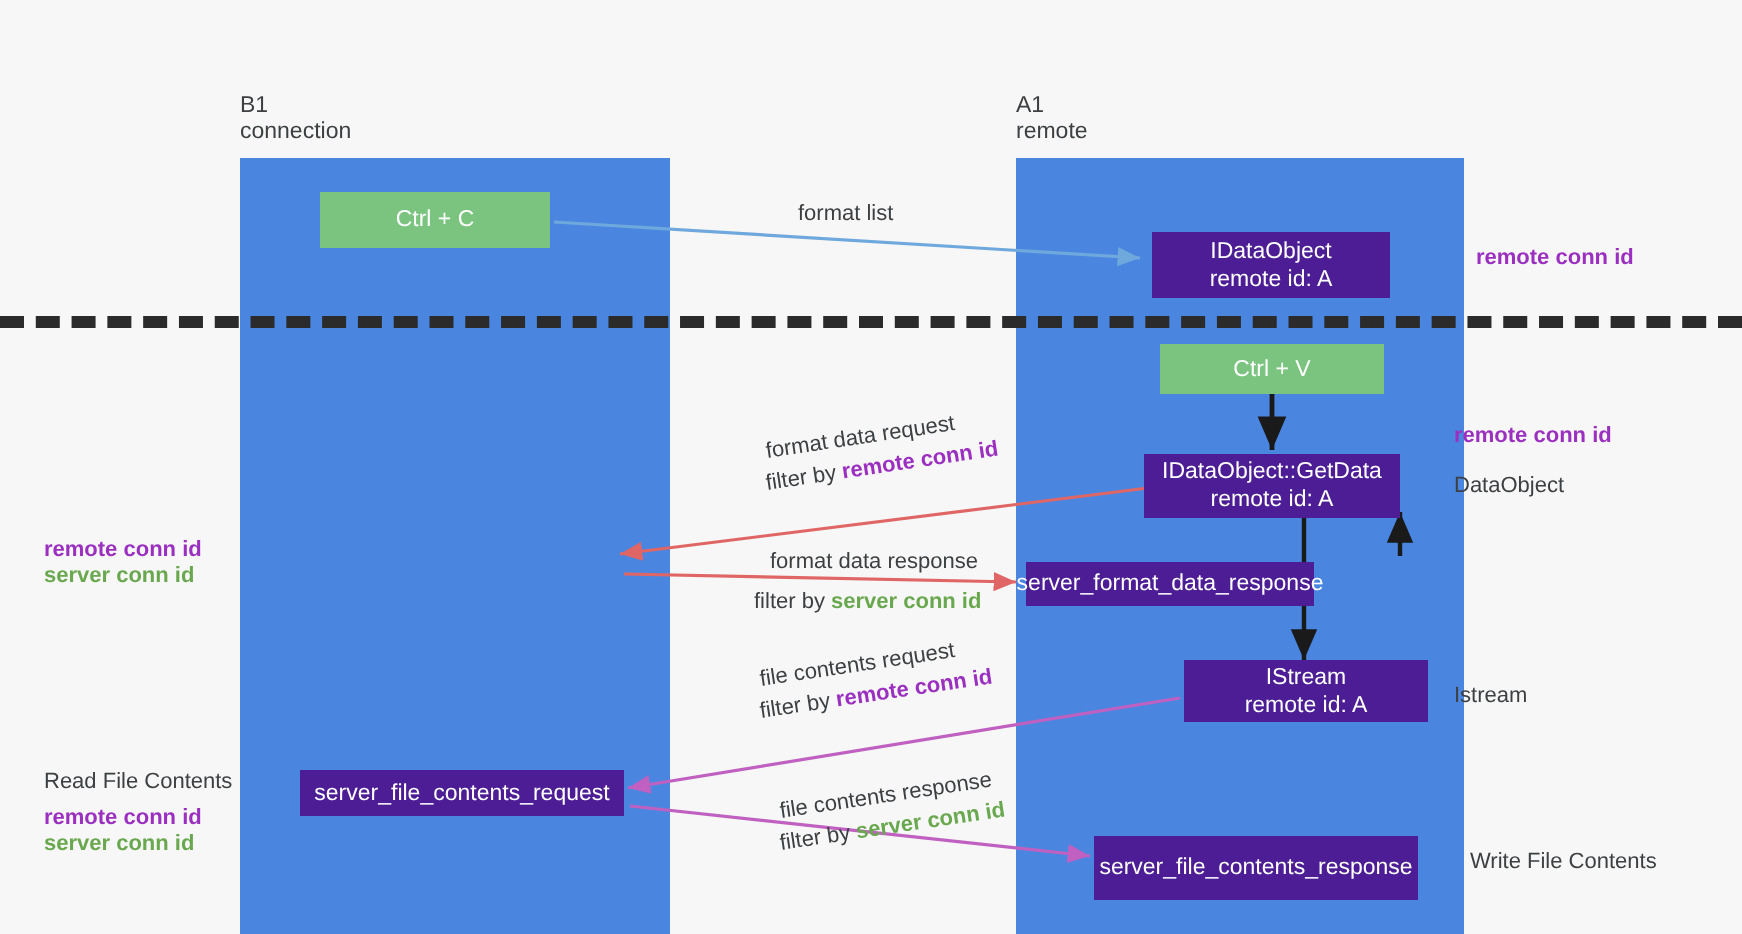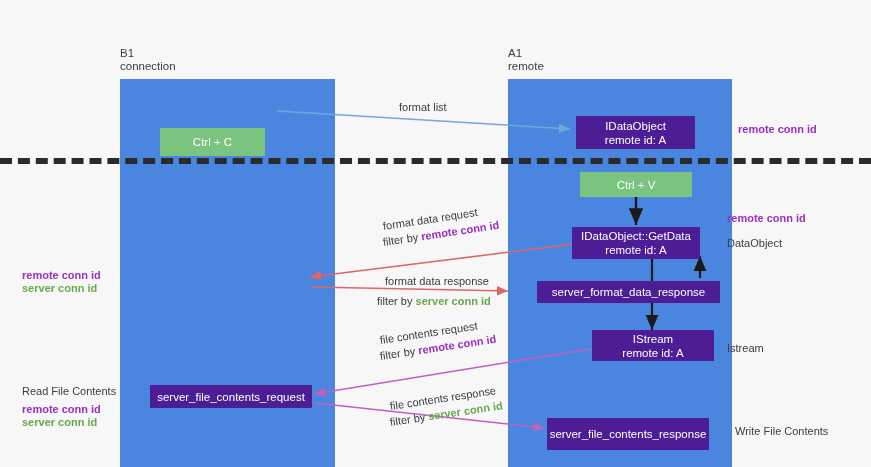--- a/index.html
+++ b/index.html
@@ -138,32 +138,32 @@
 
     <line x1="700" y1="278" x2="700" y2="256" stroke="#1a1a1a" stroke-width="2.2" marker-end="url(#ah-black)"></line>
 
     <line x1="652" y1="256" x2="652" y2="330" stroke="#1a1a1a" stroke-width="2.2" marker-end="url(#ah-black)"></line>
 
     <line x1="590" y1="349" x2="314" y2="394" stroke="#c060c0" stroke-width="1.6" marker-end="url(#ah-magenta)"></line>
 
     <line x1="315" y1="403" x2="545" y2="428" stroke="#c060c0" stroke-width="1.6" marker-end="url(#ah-magenta)"></line>
   </svg>
 
-  <div class="abs node green" style="left:160px; top:96px; width:105px; height:28px;margin-top:32px;">Ctrl + C</div>
+  <div class="abs node green" style="left:160px; top:96px; width:115px; height:28px;">Ctrl + C</div>
 
   <div class="abs node orange" style="left:576px; top:116px; width:119px; height:33px;">IDataObject
 remote id: A</div>
 
   <div class="abs node green" style="left:580px; top:172px; width:112px; height:25px;">Ctrl + V</div>
 
   <div class="abs node orange" style="left:572px; top:227px; width:128px; height:32px;">IDataObject::GetData
 remote id: A</div>
 
 
-  <div class="abs node orange" style="left:537px; top:281px; width:183px; height:22px;">server_format_data_response</div>
+  <div class="abs node orange" style="left:513px; top:281px; width:144px; height:22px;">server_format_data_response</div>
 
   <div class="abs node orange" style="left:592px; top:330px; width:122px; height:31px;">IStream
 remote id: A</div>
 
   <div class="abs node orange" style="left:150px; top:385px; width:162px; height:23px;">server_file_contents_request</div>
 
   <div class="abs node orange" style="left:547px; top:418px; width:162px; height:32px;">server_file_contents_response</div>
 
   <div class="abs dashed-sep"></div>
 

